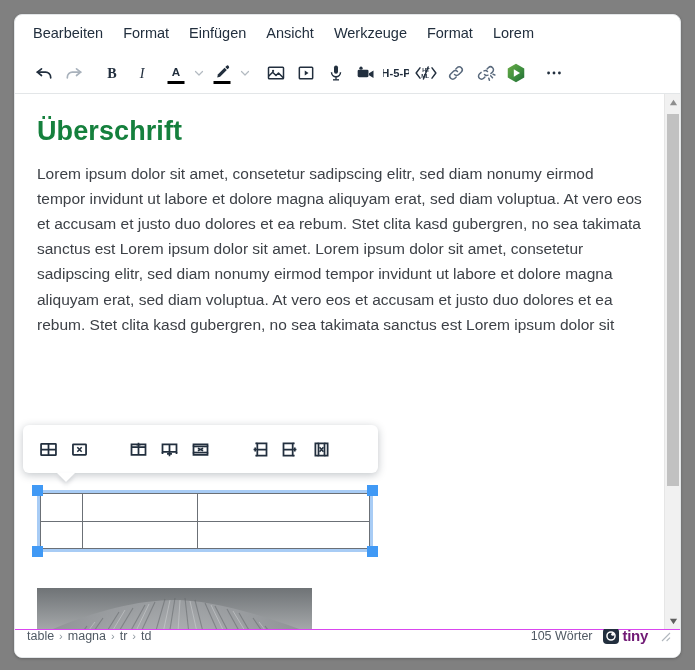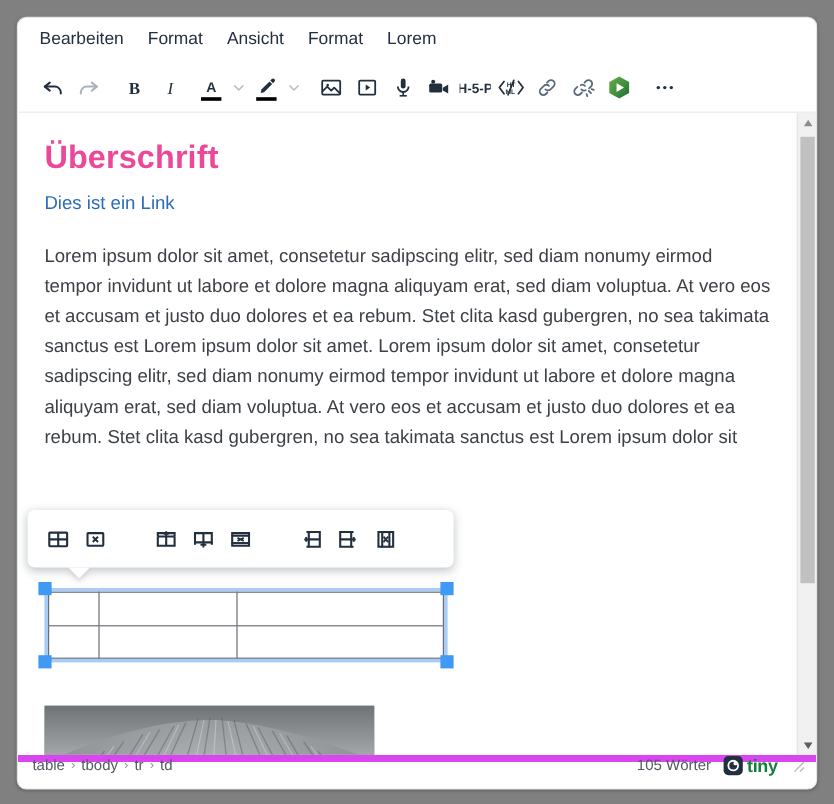--- a/index.html
+++ b/index.html
@@ -94,21 +94,21 @@
   }
   .content {
     position: relative;
     flex: 1 1 auto;
     padding: 14px 22px 0 22px;
     overflow: hidden;
   }
   h1.doc-title {
     font-size: 27px;
     font-weight: 700;
-    color: #ec4899;
+    color: #15803d;
     margin: 8px 0 14px 0;
     letter-spacing: 0.1px;
   }
   .doc-link {
     display: block;
     font-size: 15.5px;
     color: #2b6cb8;
     margin-bottom: 22px;
     cursor: pointer;
   }
@@ -221,50 +221,52 @@
     width: 12px; height: 372px;
     background: #c1c1c1;
     border-radius: 0;
     cursor: pointer;
   }
 
   
   .statusbar {
     height: 28px;
     flex: 0 0 auto;
-    border-top: 6px solid #d946ef;
+    border-top: 1px solid #d946ef;
     display: flex;
     align-items: center;
     padding: 0 8px 16px 12px;
     background: #fff;
   }
   .crumbs { display: flex; align-items: center; font-size: 12.5px; color: #505a64; }
   .crumb { cursor: pointer; }
   .crumb-sep { margin: 0 5px; color: #8b949c; font-size: 11px; }
   .status-right { margin-left: auto; display: flex; align-items: center; gap: 10px; }
   .wordcount { font-size: 12.5px; color: #505a64; cursor: pointer; margin-left: 17px; }
   .tiny-logo { display: flex; align-items: center; gap: 4px; cursor: pointer; }
   .tiny-badge {
     width: 16px; height: 16px; border-radius: 4px;
     background: #222f3e;
     display: flex; align-items: center; justify-content: center;
   }
-  .tiny-word { font-size: 15px; font-weight: 700; color: #15803d; letter-spacing: -0.3px; }
+  .tiny-word { font-size: 15px; font-weight: 700; color: #701a75; letter-spacing: -0.3px; }
   .resize-grip { width: 14px; height: 14px; cursor: nwse-resize; color: #b0b7bd; }
 </style>
 </head>
 <body>
 
 <div class="page">
   <div class="editor-card">
 
     <div class="menubar">
       <div class="menu-item">Bearbeiten</div>
       <div class="menu-item">Format</div>
+      <div class="menu-item">Einfügen</div>
       <div class="menu-item">Ansicht</div>
+      <div class="menu-item">Werkzeuge</div>
       <div class="menu-item">Format</div>
       <div class="menu-item">Lorem</div>
     </div>
 
     <div class="toolbar">
 
       <div class="tb-btn">
         <svg width="20" height="20" viewBox="0 0 24 24" fill="none" stroke="currentColor" stroke-width="2" stroke-linecap="round" stroke-linejoin="round">
           <path d="M9 7 L4 11 L9 15"></path>
             <path d="M4 11 H14 a6 6 0 0 1 6 6 v1"></path>
@@ -411,21 +413,20 @@
             <circle cx="18.5" cy="12" r="1.7"></circle>
         </svg>
       </div>
     </div>
 
     <div class="content-wrap">
       <div class="content">
 
         <h1 class="doc-title">Überschrift</h1>
 
-        <a class="doc-link">Dies ist ein Link</a>
 
         <p class="doc-para">Lorem ipsum dolor sit amet, consetetur sadipscing elitr, sed diam nonumy eirmod tempor invidunt ut labore et dolore magna aliquyam erat, sed diam voluptua. At vero eos et accusam et justo duo dolores et ea rebum. Stet clita kasd gubergren, no sea takimata sanctus est Lorem ipsum dolor sit amet. Lorem ipsum dolor sit amet, consetetur sadipscing elitr, sed diam nonumy eirmod tempor invidunt ut labore et dolore magna aliquyam erat, sed diam voluptua. At vero eos et accusam et justo duo dolores et ea rebum. Stet clita kasd gubergren, no sea takimata sanctus est Lorem ipsum dolor sit</p>
 
         <div class="table-popup">
 
           <div class="tp-btn">
             <svg width="21" height="21" viewBox="0 0 24 24" fill="none" stroke="currentColor" stroke-width="2">
               <rect x="3.5" y="5.5" width="17" height="13" rx="0.6"></rect>
               <path d="M12 5.5 V18.5 M3.5 12 H20.5"></path>
             </svg>
@@ -642,21 +643,21 @@
               <path d="M5 8 L9 2 H1 Z" fill="#5e5e5e"></path>
             </svg>
         </div>
       </div>
     </div>
 
     <div class="statusbar">
       <div class="crumbs">
         <span class="crumb">table</span>
         <span class="crumb-sep">›</span>
-        <span class="crumb">tbody</span>
+        <span class="crumb">magna</span>
         <span class="crumb-sep">›</span>
         <span class="crumb">tr</span>
         <span class="crumb-sep">›</span>
         <span class="crumb">td</span>
       </div>
       <div class="status-right">
         <div class="wordcount">105 Wörter</div>
         <div class="tiny-logo">
           <span class="tiny-badge">
             <svg width="12" height="12" viewBox="0 0 16 16">

